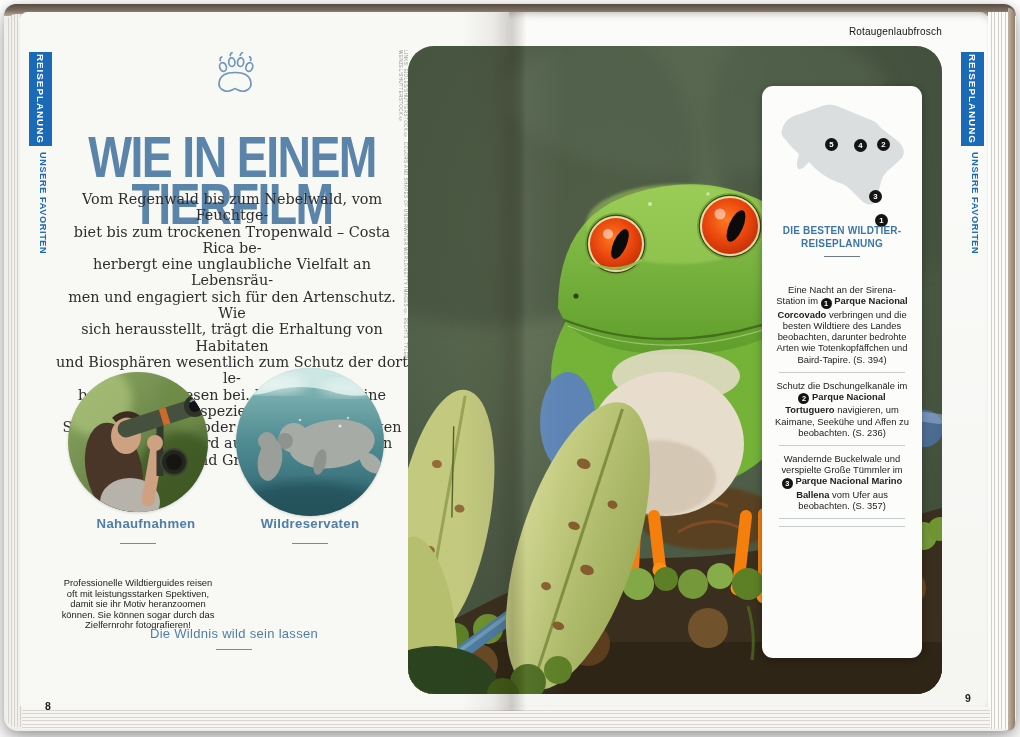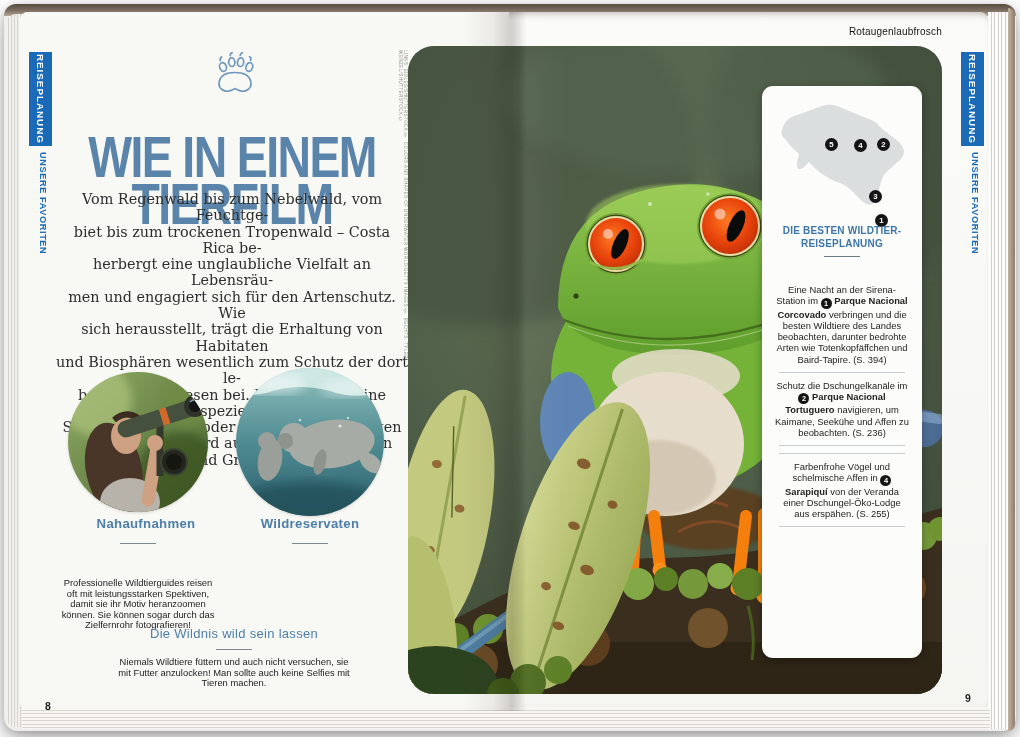--- a/index.html
+++ b/index.html
@@ -203,23 +203,20 @@
   <div class="rule rule-f-left"></div>
   <div class="rule rule-f-right"></div>
   <div class="feat-text ft-left">Professionelle Wildtierguides reisen
 oft mit leistungsstarken Spektiven,
 damit sie ihr Motiv heranzoomen
 können. Sie können sogar durch das
 Zielfernrohr fotografieren!</div>
 
   <div class="wild-head">Die Wildnis wild sein lassen</div>
   <div class="rule rule-wild"></div>
-  <div class="wild-text">Niemals Wildtiere füttern und auch nicht versuchen, sie
-mit Futter anzulocken! Man sollte auch keine Selfies mit
-Tieren machen.</div>
 
   <div class="running-head">Rotaugenlaubfrosch</div>
   <div class="pagenum pn-left">8</div>
   <div class="pagenum pn-right">9</div>
 
   <div class="photo">
     <svg viewBox="0 0 534 648" width="534" height="648" preserveAspectRatio="none">
       <defs>
         <radialGradient id="pbg" cx="38%" cy="28%" r="90%">
           <stop offset="0" stop-color="#667559"></stop>
@@ -401,27 +398,27 @@
         <span>verbringen und die besten Wildtiere des Landes beobachten, darunter bedrohte Arten wie Totenkopfäffchen und Baird-Tapire. (S. 394)</span>
       </div>
       <div class="card-sep"></div>
       <div class="card-item">
         <span>Schutz die Dschungelkanäle im</span>
         <span class="badge">2</span>
         <span class="bld">Parque Nacional Tortuguero</span>
         <span>navigieren, um Kaimane, Seekühe und Affen zu beobachten. (S. 236)</span>
       </div>
       <div class="card-sep"></div>
+      <div class="card-item">
+        <span>Wandernde Buckelwale und verspielte Große Tümmler im</span>
+        <span class="badge">3</span>
+        <span class="bld">Parque Nacional Marino Ballena</span>
+        <span>vom Ufer aus beobachten. (S. 357)</span>
+      </div>
       <div class="card-sep"></div>
-      <div class="card-item">
-        <span>Farbenfrohe Vögel und schelmische Affen in</span>
-        <span class="badge">4</span>
-        <span class="bld">Sarapiquí</span>
-        <span>von der Veranda einer Dschungel-Öko-Lodge aus erspähen. (S. 255)</span>
-      </div>
       <div class="card-sep"></div>
     </div>
   </div>
 
   <div class="tab-blue tab-blue-right v-text">REISEPLANUNG</div>
   <div class="subtab subtab-right v-text">UNSERE FAVORITEN</div>
 
   <div class="stack-right"></div>
   <div class="cover-right"></div>
   <div class="stack-bottom"></div>

